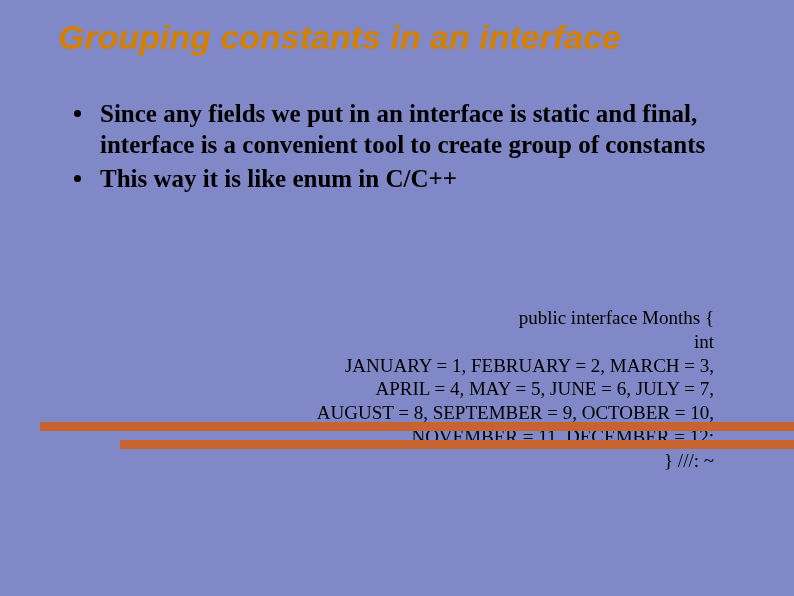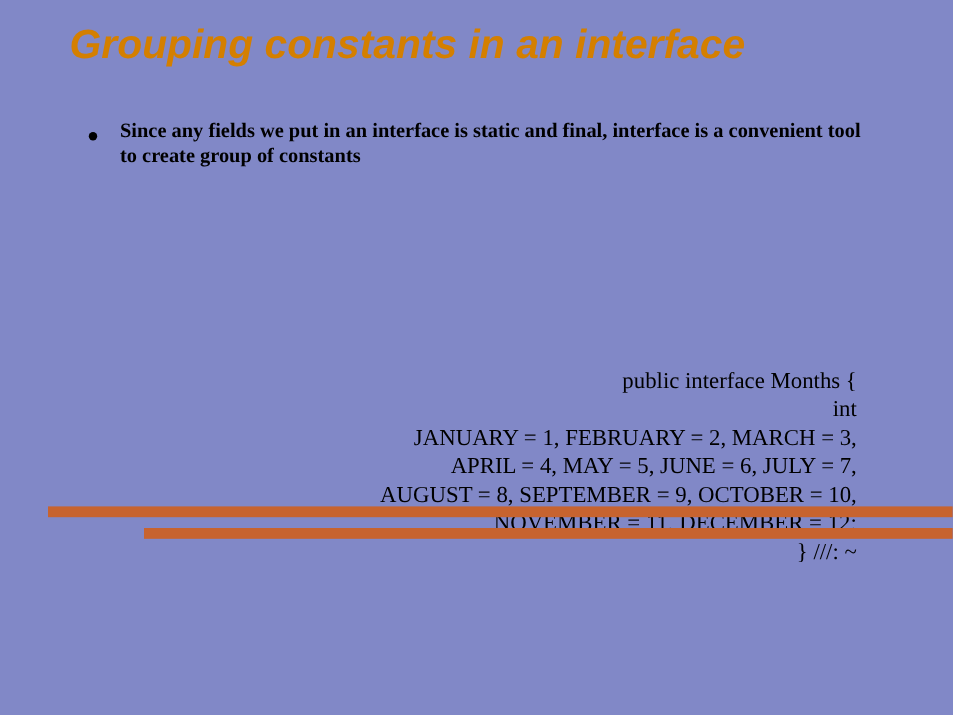--- a/index.html
+++ b/index.html
@@ -36,21 +36,21 @@
   }
   ul.bullets {
     list-style: none;
     margin: 0;
     padding: 0;
   }
   ul.bullets > li {
     position: relative;
     padding-left: 30px;
     color: #000;
-    font-size: 17px;
+    font-size: 25px;
     font-weight: bold;
     line-height: 1.25;
     margin-bottom: 2px;
     font-family: Liberation Serif, serif;
   }
   ul.bullets > li::before {
     content: "";
     position: absolute;
     left: 4px;
     top: 12px;
@@ -91,20 +91,21 @@
 </style>
 </head>
 <body>
 
 <div class="slide">
   <div class="title">Grouping constants in an interface</div>
 
   <div class="body">
     <ul class="bullets">
       <li>Since any fields we put in an interface is static and final, interface is a convenient tool to create group of constants</li>
+      <li>This way it is like enum in C/C++</li>
     </ul>
   </div>
 
   <div class="code-block">public interface Months {
    int
      JANUARY = 1, FEBRUARY = 2, MARCH = 3,
      APRIL = 4, MAY = 5, JUNE = 6, JULY = 7,
      AUGUST = 8, SEPTEMBER = 9, OCTOBER = 10,
      NOVEMBER = 11, DECEMBER = 12;
 } ///: ~</div>

